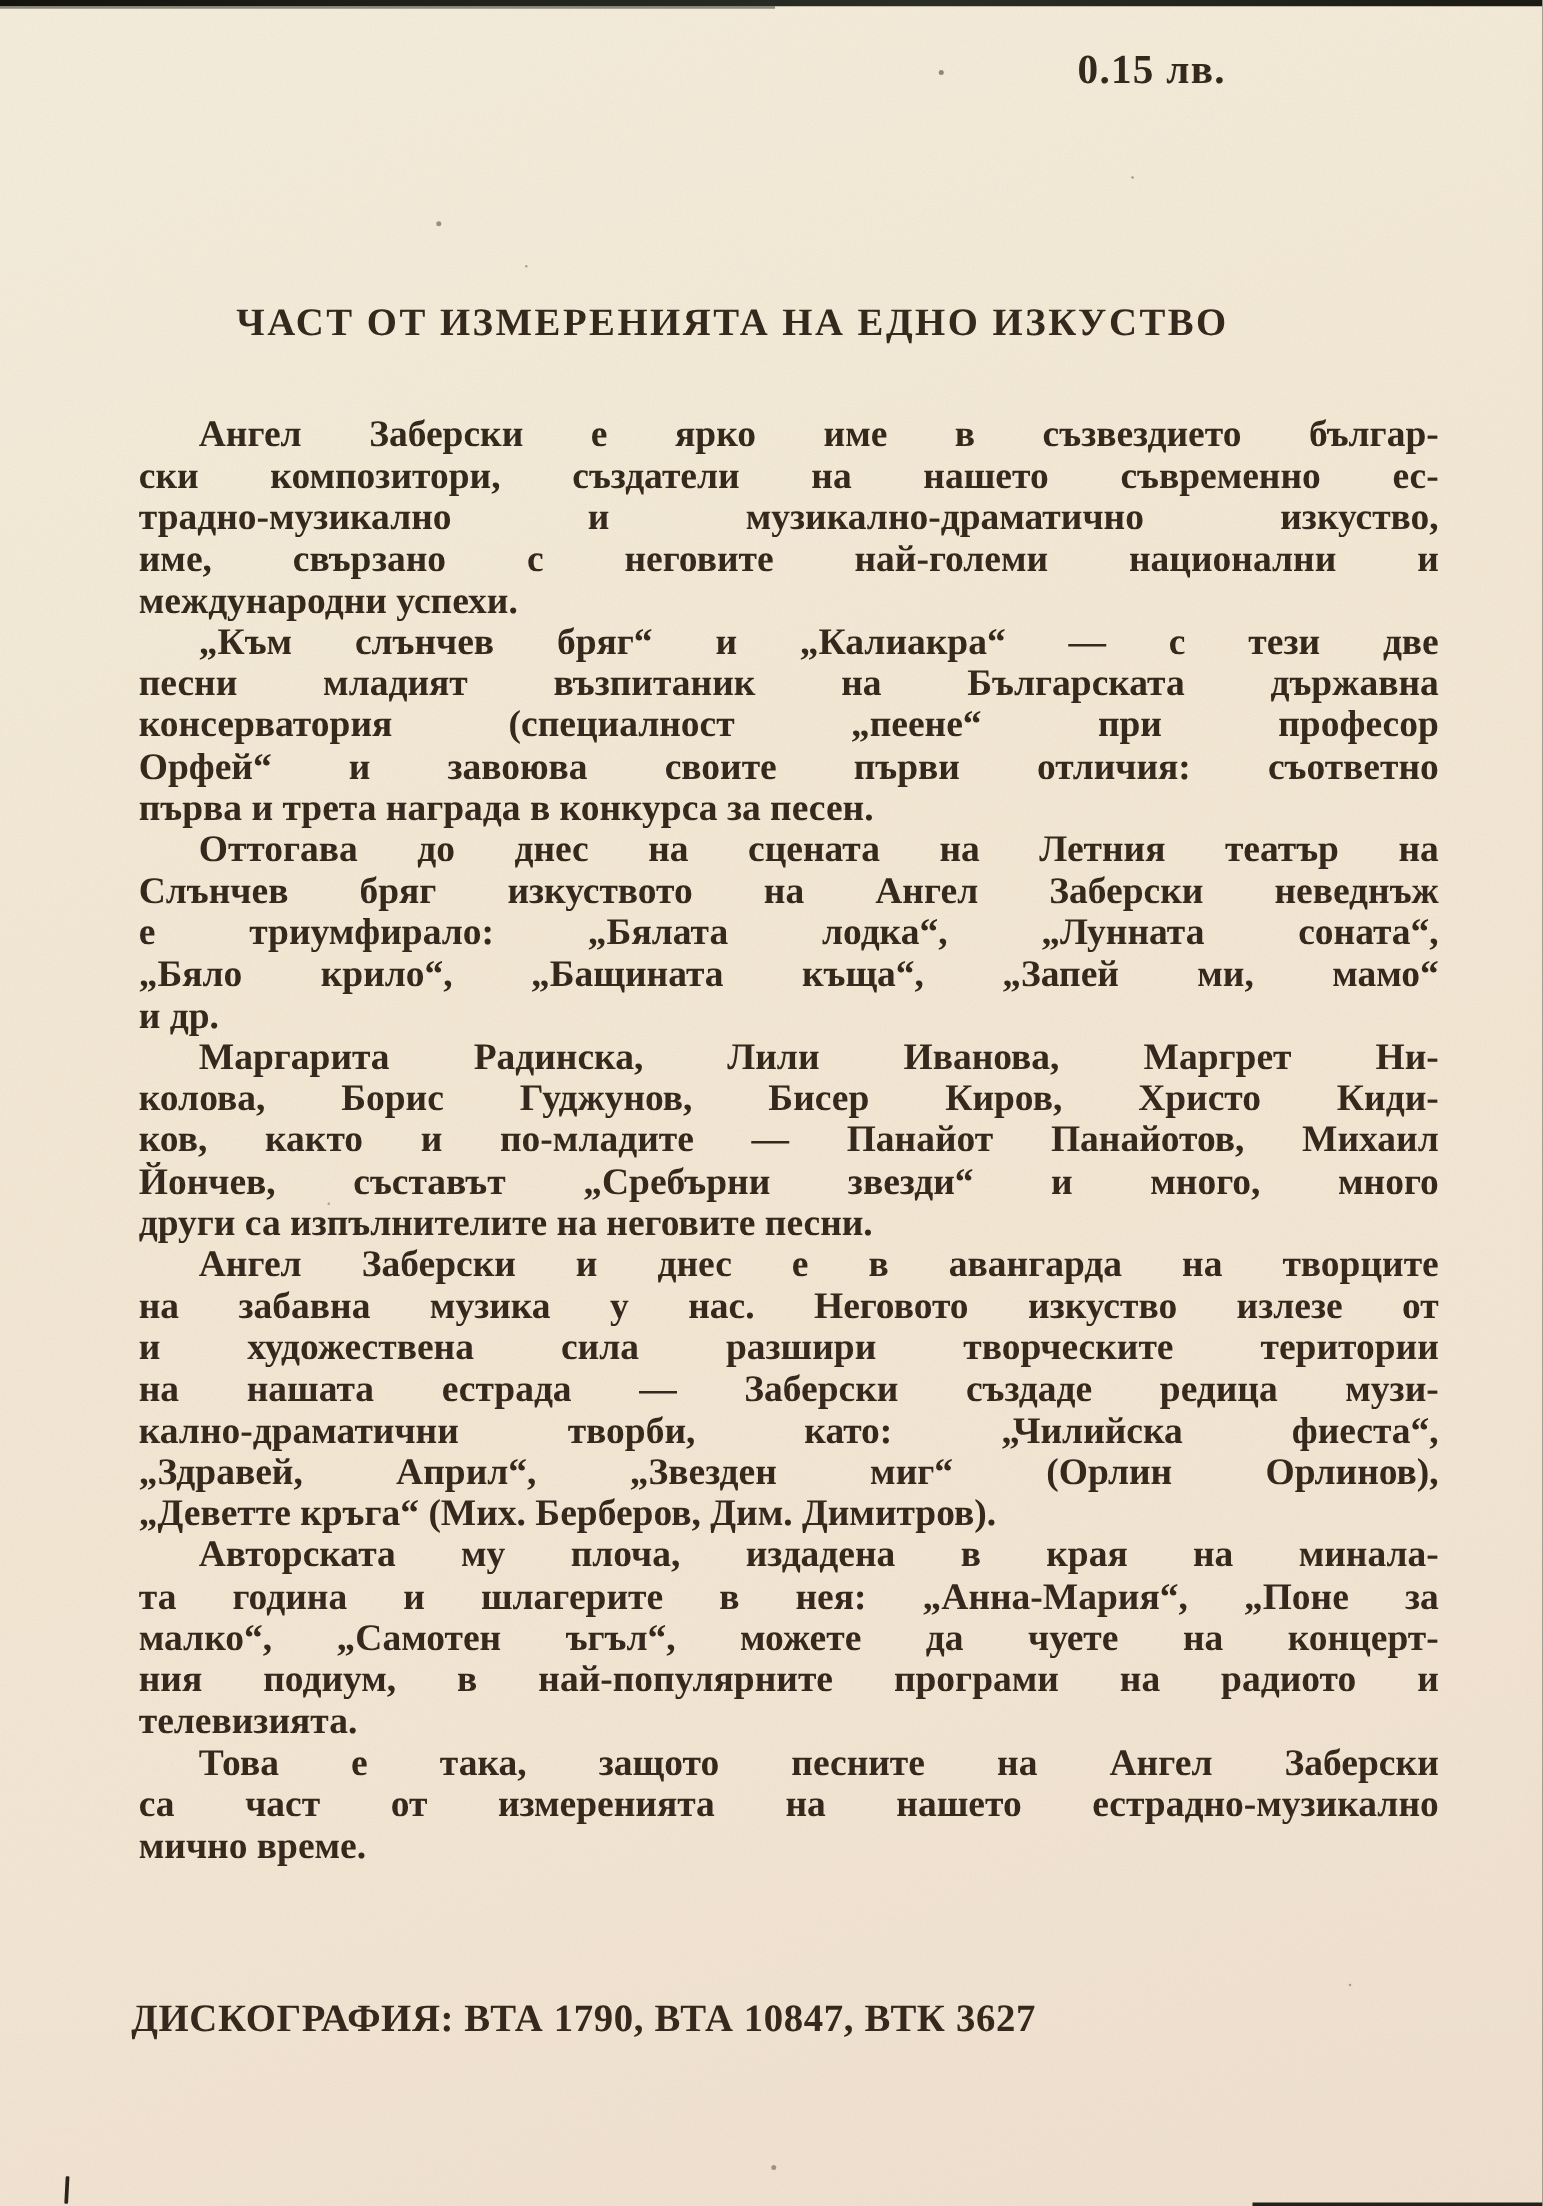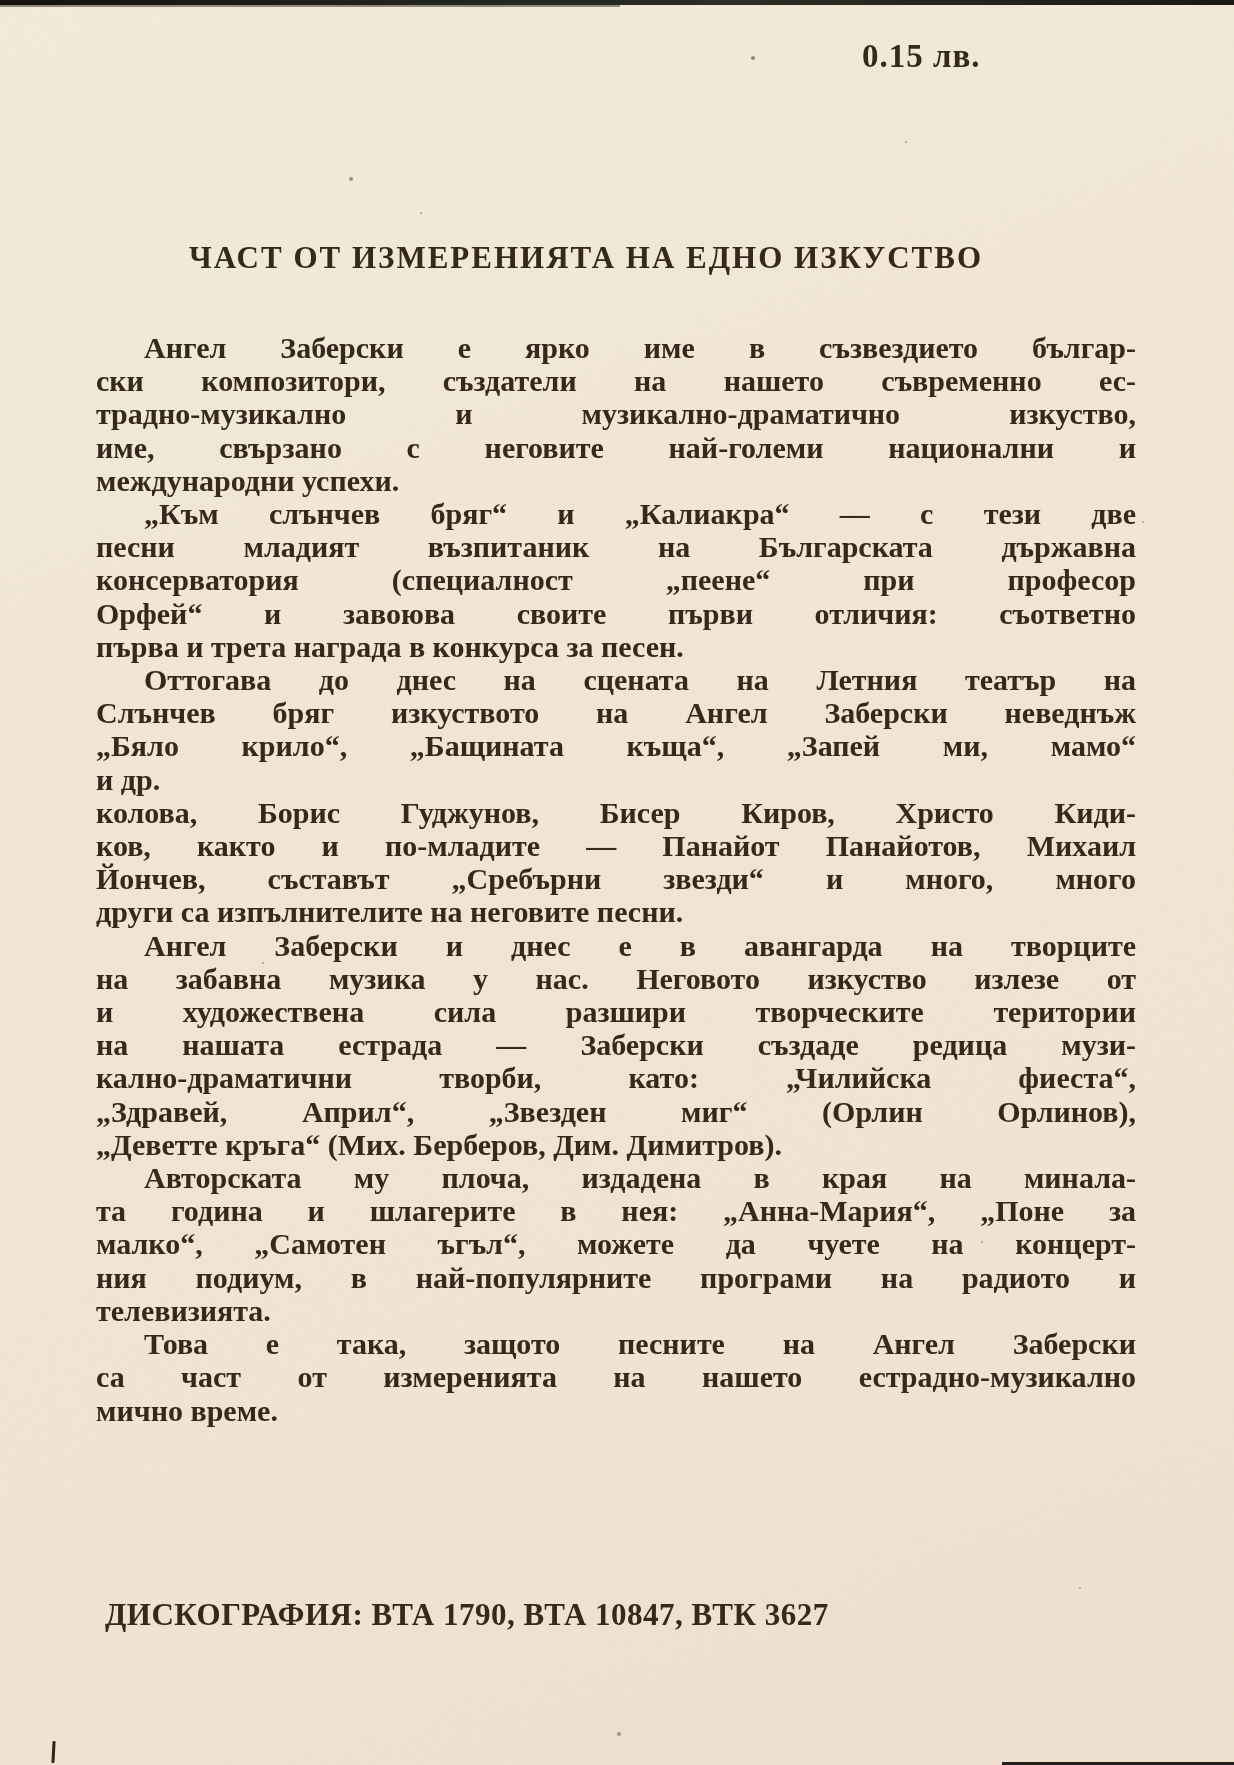--- a/index.html
+++ b/index.html
@@ -33,21 +33,21 @@
       531px 642px 0 0 rgba(70,52,36,.35),
       1079px 1587px 0 0 rgba(70,52,36,.4);}
   .price{
     position:absolute;top:38px;left:862px;
     font-size:33px;font-weight:700;letter-spacing:1px;color:var(--ink,#35291e);}
   .title{
     position:absolute;top:238px;left:105px;width:958px;margin:2px;
     text-align:center;font-size:31px;font-weight:700;letter-spacing:2px;
     color:var(--ink,#35291e);}
   .article{
-    position:absolute;top:331px;left:96px;width:1040px;
+    position:absolute;top:331px;left:111px;width:1040px;
     font-size:30px;font-weight:700;line-height:33.2px;
     color:var(--ink,#35291e);}
   .para{margin:0;padding:0;}
   .ln{text-align:justify;text-align-last:justify;}
   .ln.last{text-align-last:left;}
   .ln.first{text-indent:48px;}
   .discography{
     position:absolute;top:1597px;left:105px;width:1040px;
     font-size:31px;font-weight:700;letter-spacing:.5px;
     color:var(--ink,#35291e);}
@@ -86,24 +86,26 @@
       <div class="para">
         <div class="ln first">„Към слънчев бряг“ и „Калиакра“ — с тези две</div>
         <div class="ln">песни младият възпитаник на Българската държавна</div>
         <div class="ln">консерватория (специалност „пеене“ при професор</div>
         <div class="ln">Орфей“ и завоюва своите първи отличия: съответно</div>
         <div class="ln last">първа и трета награда в конкурса за песен.</div>
       </div>
       <div class="para">
         <div class="ln first">Оттогава до днес на сцената на Летния театър на</div>
         <div class="ln">Слънчев бряг изкуството на Ангел Заберски неведнъж</div>
+        <div class="ln">е триумфирало: „Бялата лодка“, „Лунната соната“,</div>
         <div class="ln">„Бяло крило“, „Бащината къща“, „Запей ми, мамо“</div>
         <div class="ln last">и др.</div>
       </div>
       <div class="para">
+        <div class="ln first">Маргарита Радинска, Лили Иванова, Маргрет Ни-</div>
         <div class="ln">колова, Борис Гуджунов, Бисер Киров, Христо Киди-</div>
         <div class="ln">ков, както и по-младите — Панайот Панайотов, Михаил</div>
         <div class="ln">Йончев, съставът „Сребърни звезди“ и много, много</div>
         <div class="ln last">други са изпълнителите на неговите песни.</div>
       </div>
       <div class="para">
         <div class="ln first">Ангел Заберски и днес е в авангарда на творците</div>
         <div class="ln">на забавна музика у нас. Неговото изкуство излезе от</div>
         <div class="ln">и художествена сила разшири творческите територии</div>
         <div class="ln">на нашата естрада — Заберски създаде редица музи-</div>

